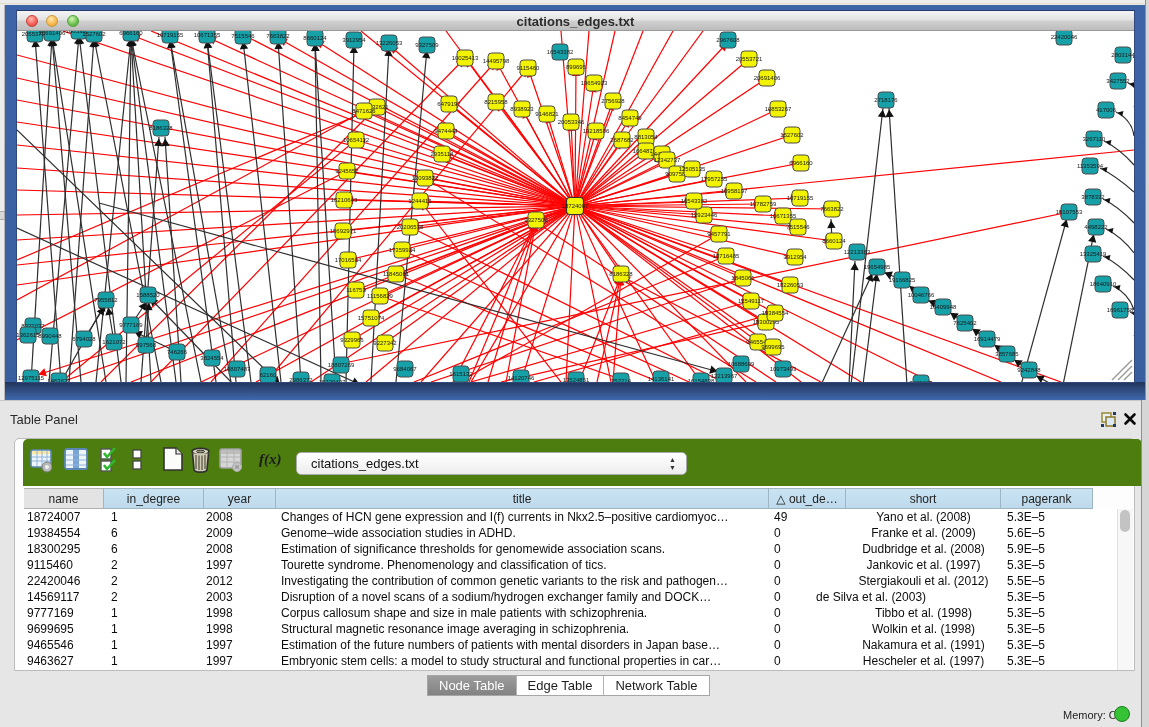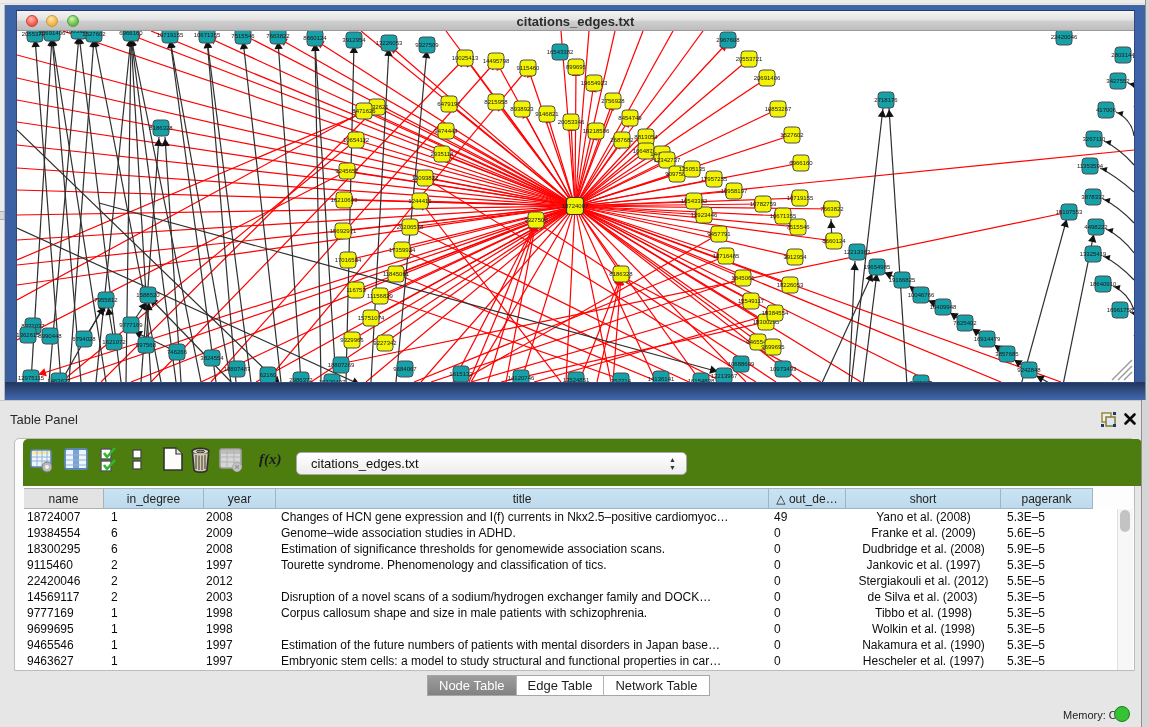--- a/index.html
+++ b/index.html
@@ -821,57 +821,59 @@
           <span style="left:182px">1997</span>
           <span style="left:257px">Tourette syndrome. Phenomenology and classification of tics.</span>
           <span style="left:750px">0</span>
           <span style="left:822px;width:155px;text-align:center">Jankovic et al. (1997)</span>
           <span style="left:983px">5.3E–5</span>
         </div>
         <div class="tr" style="top:64px">
           <span style="left:3px">22420046</span>
           <span style="left:87px">2</span>
           <span style="left:182px">2012</span>
+          <span style="left:257px">Investigating the contribution of common genetic variants to the risk and pathogen…</span>
           <span style="left:750px">0</span>
           <span style="left:822px;width:155px;text-align:center">Stergiakouli et al. (2012)</span>
           <span style="left:983px">5.5E–5</span>
         </div>
         <div class="tr" style="top:80px">
           <span style="left:3px">14569117</span>
           <span style="left:87px">2</span>
           <span style="left:182px">2003</span>
           <span style="left:257px">Disruption of a novel scans of a sodium/hydrogen exchanger family and DOCK…</span>
           <span style="left:750px">0</span>
-          <span style="left:821px;width:155px;text-align:center">de Silva et al. (2003)</span>
+          <span style="left:792px;width:155px;">de Silva et al. (2003)</span>
           <span style="left:983px">5.3E–5</span>
         </div>
         <div class="tr" style="top:96px">
           <span style="left:3px">9777169</span>
           <span style="left:87px">1</span>
           <span style="left:182px">1998</span>
           <span style="left:257px">Corpus callosum shape and size in male patients with schizophrenia.</span>
           <span style="left:750px">0</span>
           <span style="left:822px;width:155px;text-align:center">Tibbo et al. (1998)</span>
           <span style="left:983px">5.3E–5</span>
         </div>
         <div class="tr" style="top:112px">
           <span style="left:3px">9699695</span>
           <span style="left:87px">1</span>
           <span style="left:182px">1998</span>
+          <span style="left:257px">Structural magnetic resonance image averaging in schizophrenia.</span>
           <span style="left:750px">0</span>
           <span style="left:822px;width:155px;text-align:center">Wolkin et al. (1998)</span>
           <span style="left:983px">5.3E–5</span>
         </div>
         <div class="tr" style="top:128px">
           <span style="left:3px">9465546</span>
           <span style="left:87px">1</span>
           <span style="left:182px">1997</span>
           <span style="left:257px">Estimation of the future numbers of patients with mental disorders in Japan base…</span>
           <span style="left:750px">0</span>
-          <span style="left:822px;width:155px;text-align:center">Nakamura et al. (1990)</span>
+          <span style="left:822px;width:155px;text-align:center">Nakamura et al. (1991)</span>
           <span style="left:983px">5.3E–5</span>
         </div>
         <div class="tr" style="top:144px">
           <span style="left:3px">9463627</span>
           <span style="left:87px">1</span>
           <span style="left:182px">1997</span>
           <span style="left:257px">Embryonic stem cells: a model to study structural and functional properties in car…</span>
           <span style="left:750px">0</span>
           <span style="left:822px;width:155px;text-align:center">Hescheler et al. (1997)</span>
           <span style="left:983px">5.3E–5</span>

